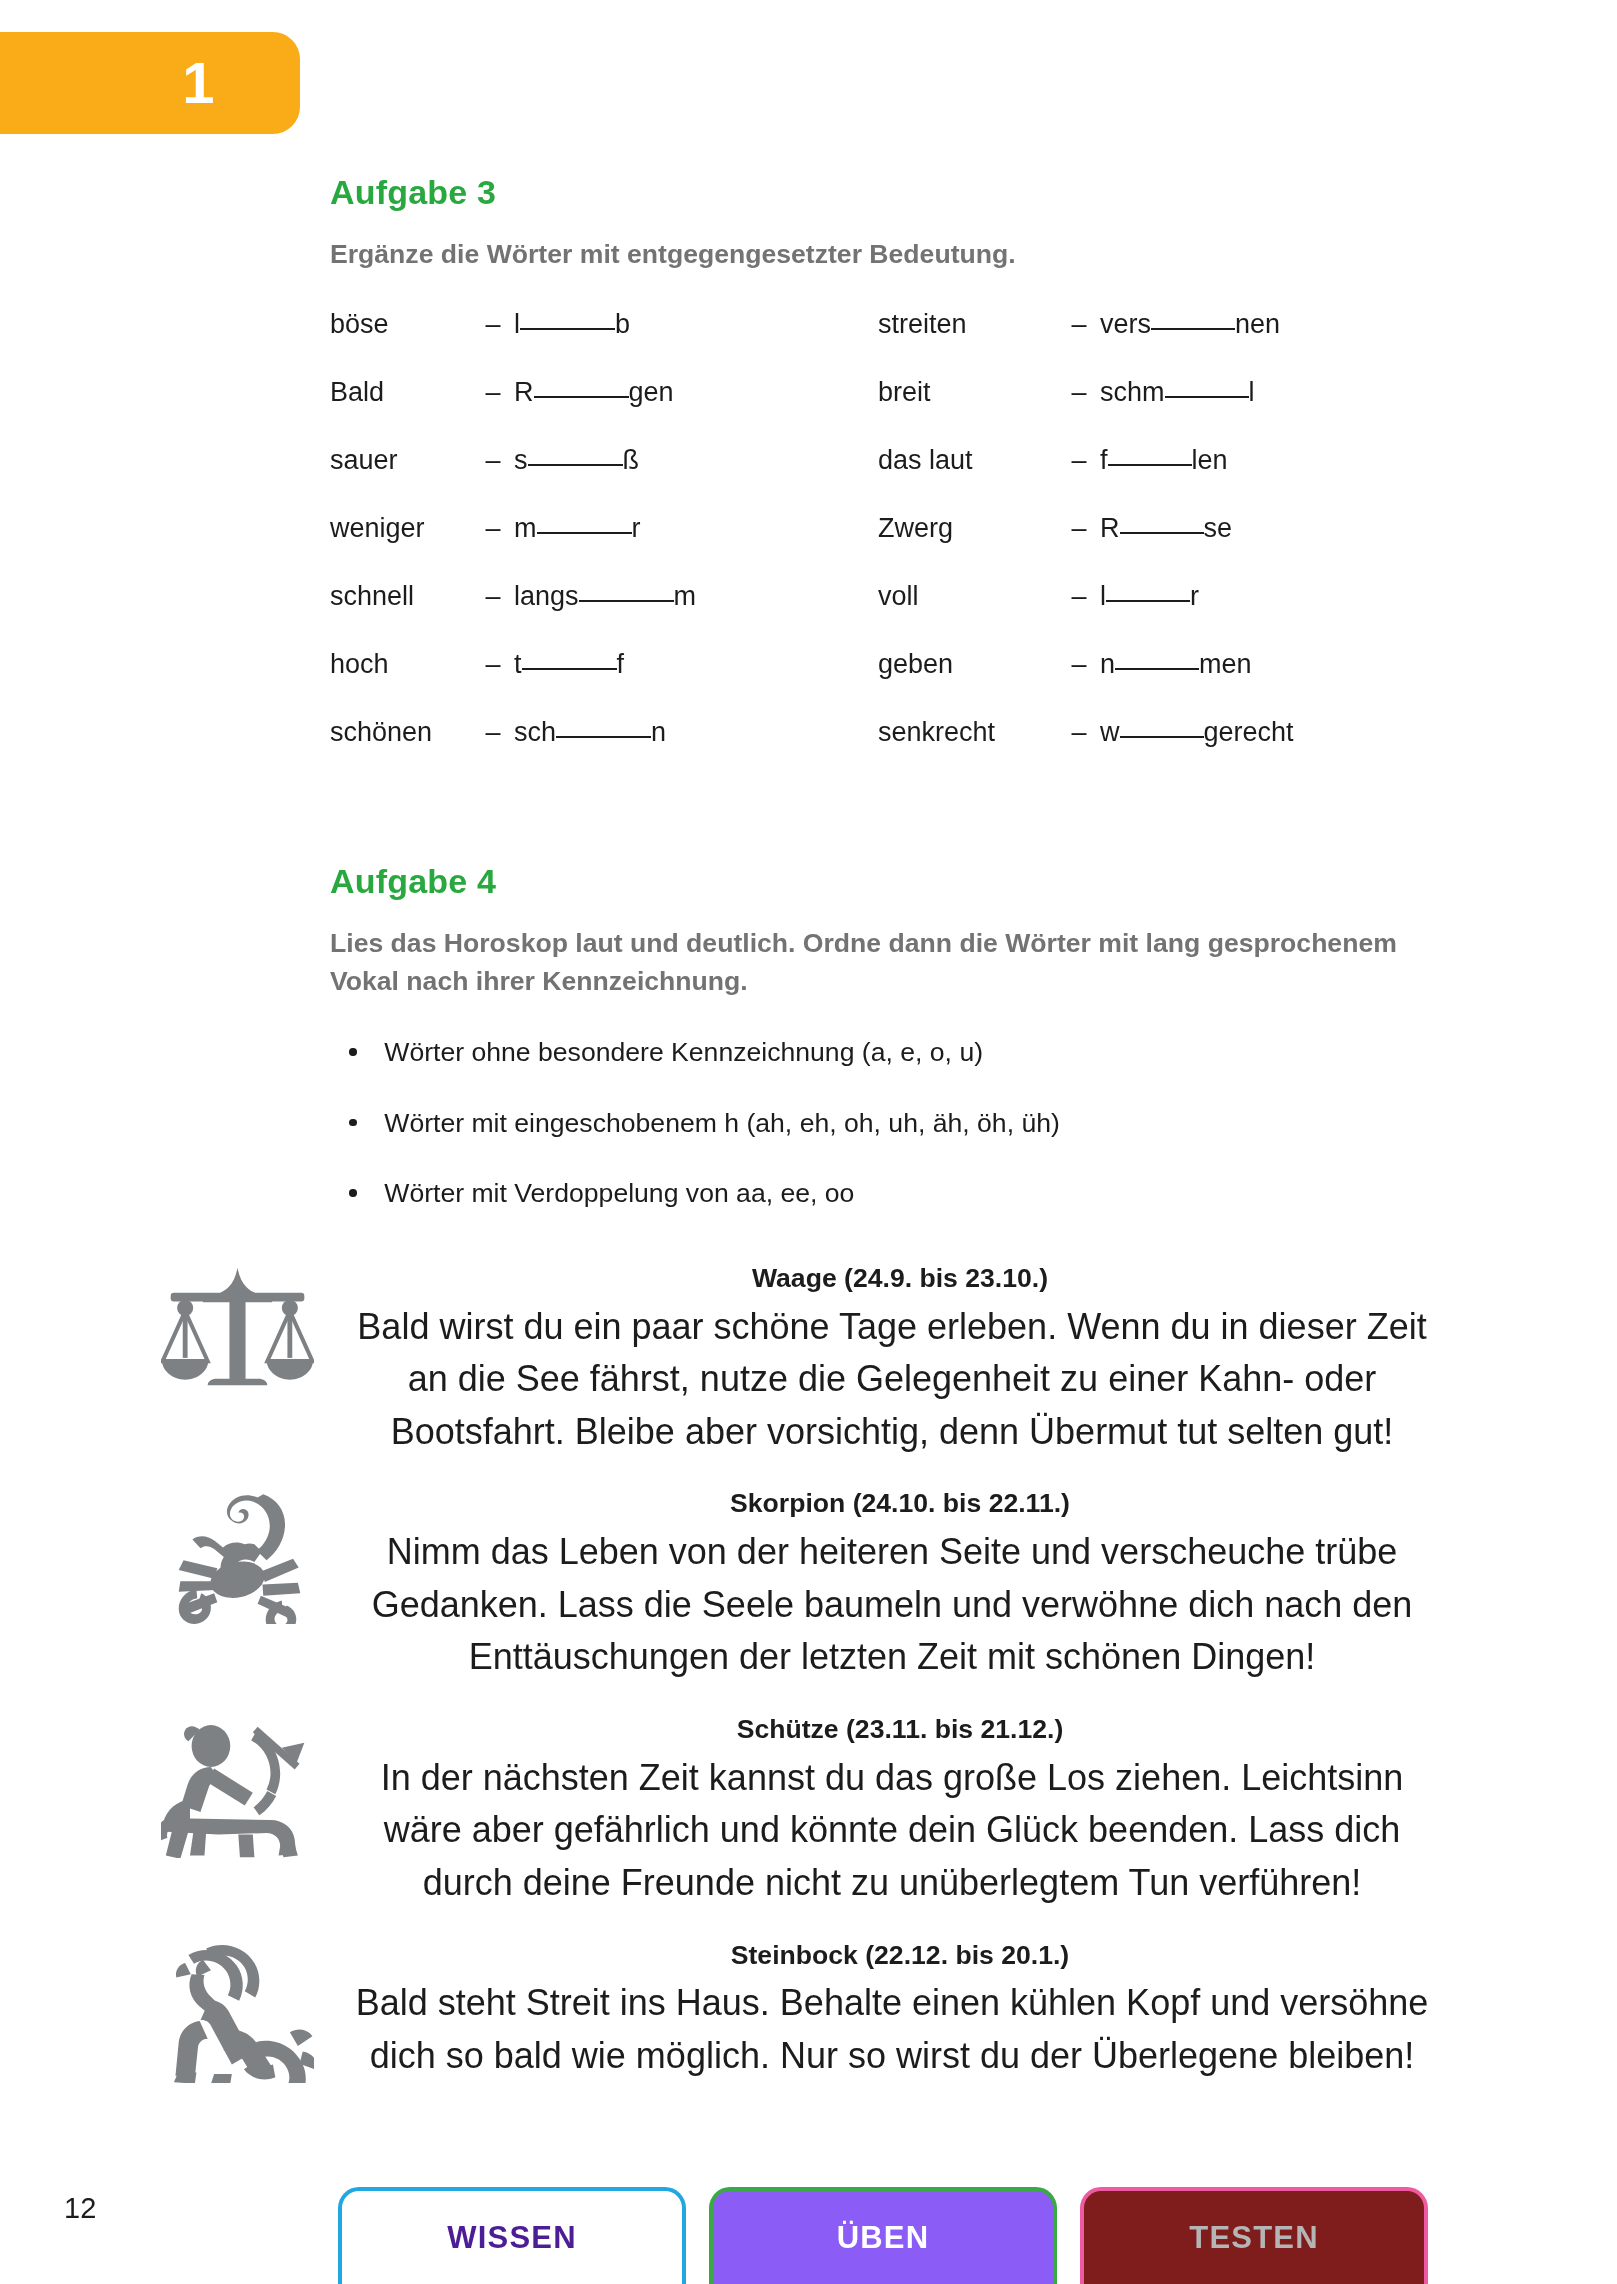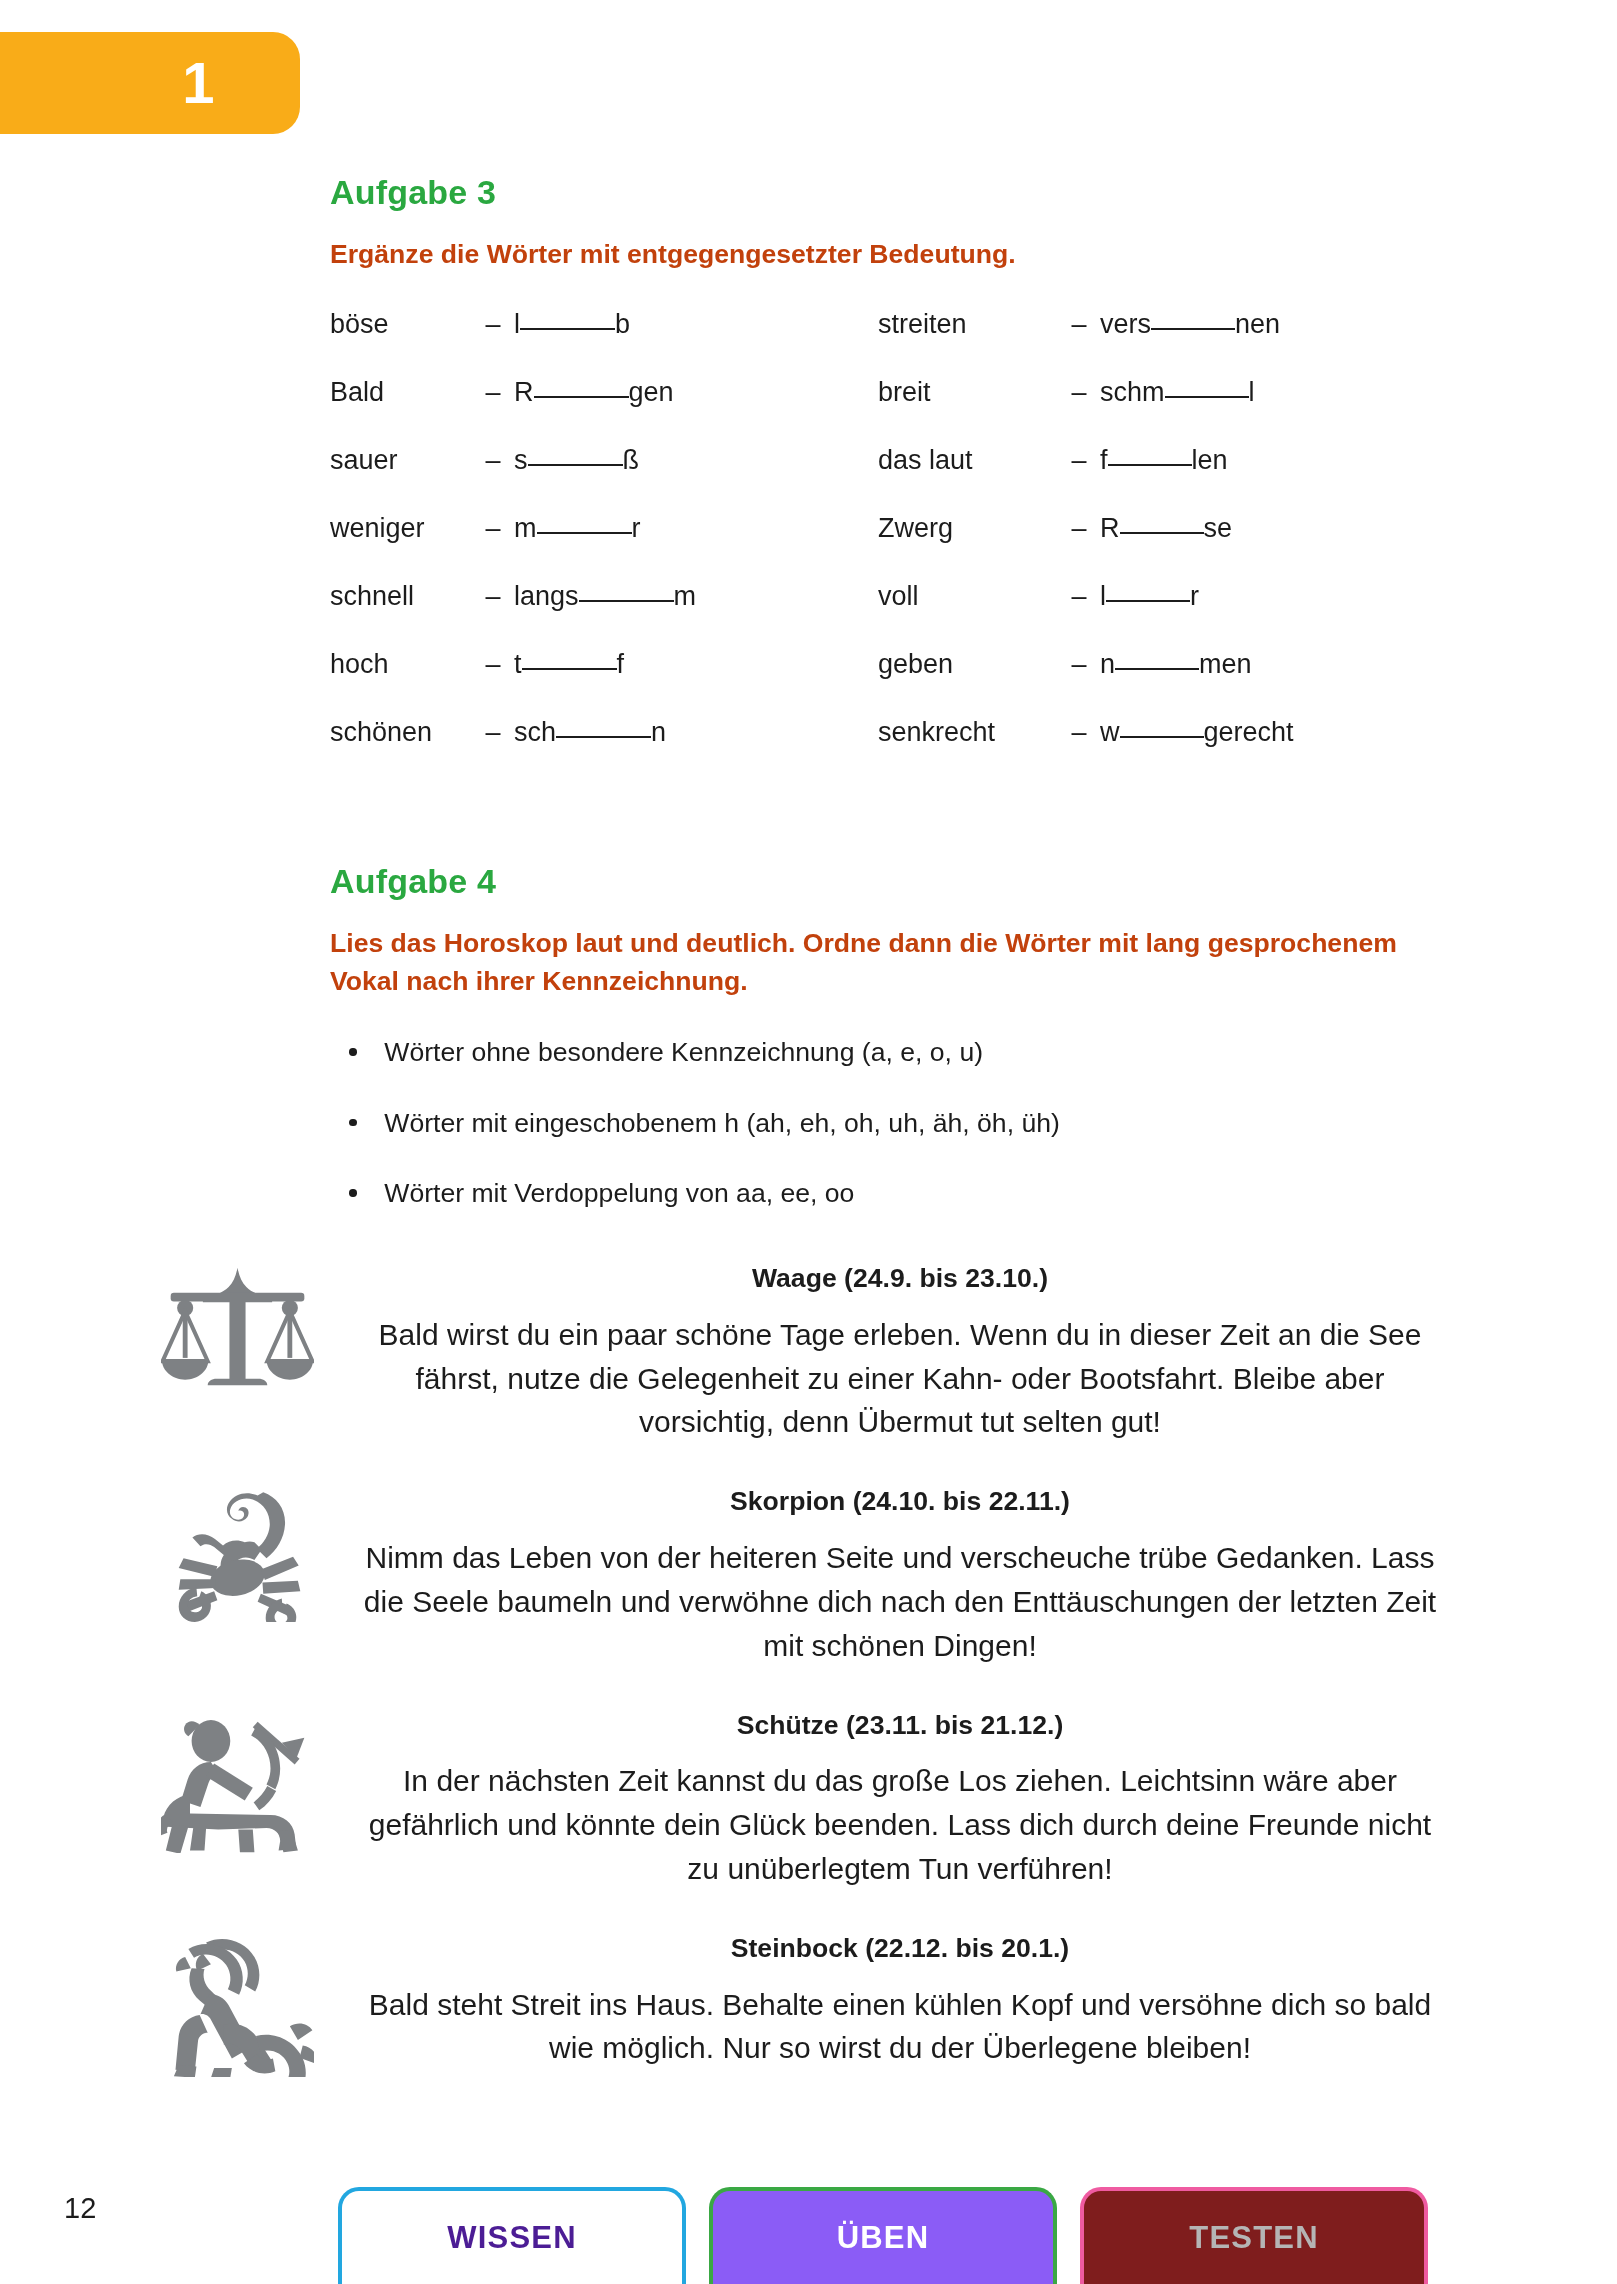--- a/index.html
+++ b/index.html
@@ -45,21 +45,21 @@
   }
 
   .task-heading {
     color: #2aa840;
     font-size: 34px;
     font-weight: bold;
     margin: 0 0 24px 0;
     letter-spacing: 0.2px;
   }
   .task-instruction {
-    color: #c2410c;
+    color: #737373;
     font-size: 26.6px;
     font-weight: bold;
     line-height: 1.42;
     margin: 0 0 35px 0;
   }
 
   
   #word-pairs {
     display: grid;
     grid-template-columns: 548px 1fr;
@@ -138,24 +138,24 @@
   .sign-icon svg { display: block; }
   .sign-body { flex: 1; padding-left: 0px; }
   .sign-title {
     font-size: 26.6px;
     font-weight: bold;
     color: #1c1c1c;
     margin: 0 0 3.2px 0;
     line-height: 1.35;
   }
   .sign-text {
-    font-size: 30px;
+    font-size: 36px;
     color: #1c1c1c;
     line-height: 1.46;
-    margin: 16px;
+    margin: 4px;
     max-width: 1092px;
   }
 
   
   #footer {
     position: absolute;
     left: 0;
     bottom: 0;
     width: 1618px;
     height: 121px;

